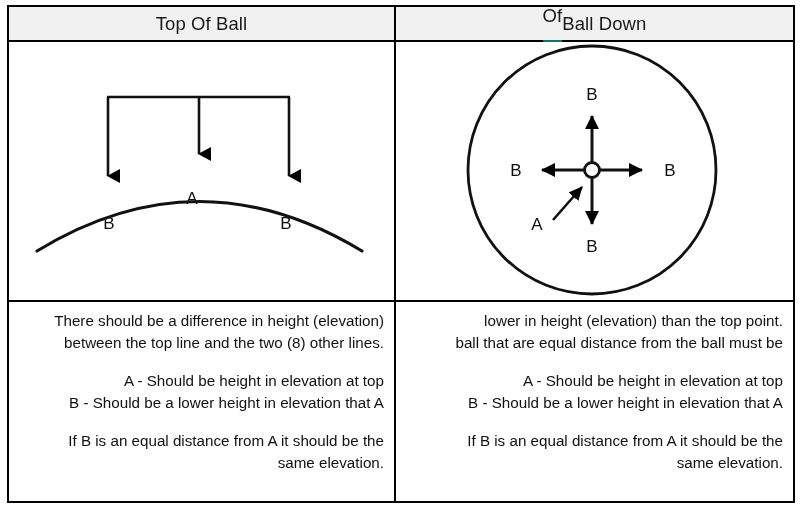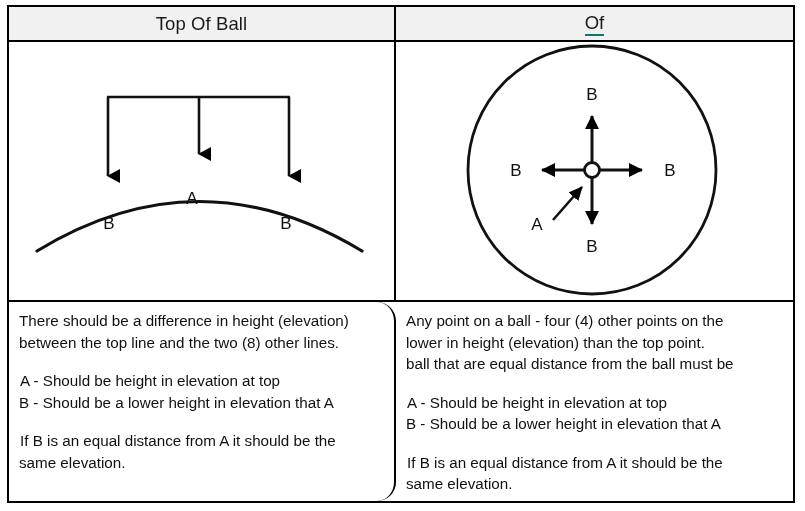--- a/index.html
+++ b/index.html
@@ -8,20 +8,21 @@
     padding: 0;
     background: #ffffff;
     font-family: "Liberation Sans", sans-serif;
   }
   #page {
     position: relative;
     width: 805px;
     height: 511px;
     background: #ffffff;
     overflow: hidden;
+    text-align: right;
   }
   .table {
     position: absolute;
     left: 7px;
     top: 5px;
     width: 788px;
     height: 498px;
     box-sizing: border-box;
     border: 2px solid #000000;
     display: flex;
@@ -41,21 +42,21 @@
     justify-content: center;
     font-size: 18.5px;
     color: #1a1a1a;
     letter-spacing: .1px;
     box-sizing: border-box;
   }
   .hdr-cell.left  { width: 387px; border-right: 2px solid #000000; }
   .hdr-cell.right { flex: 1; }
   .underline-blue {
     border-bottom: 2px solid #0f766e;
-    padding-bottom: 0px;
+    padding-bottom: 13px;
   }
 
   .diagram-row {
     display: flex;
     height: 258px;
     border-bottom: 2px solid #000000;
     flex: 0 0 auto;
   }
   .diagram-cell {
     position: relative;
@@ -68,21 +69,20 @@
   .text-row {
     display: flex;
     flex: 1 1 auto;
   }
   .text-cell {
     box-sizing: border-box;
     padding: 8px 10px 4px 10px;
     font-size: 15.2px;
     line-height: 1.42;
     color: #111111;
-    border-radius: 19px;
   }
   .text-cell.left  { width: 387px; border-right: 2px solid #000000; }
   .text-cell.right { flex: 1; }
   .para { margin: 0 0 0 1px; }
   .para.gap { margin-top: 17px; }
   .tight { margin: 0; }
 
   svg { display: block; }
   .lbl {
     font-family: "Liberation Sans", sans-serif;
@@ -95,20 +95,21 @@
 
 <div id="page">
   <div class="table">
 
     <div class="hdr-row">
       <div class="hdr-cell left">
         <span>Top Of Ball</span>
       </div>
       <div class="hdr-cell right">
           <span class="underline-blue">Of</span>
+          <span> Ball Down</span>
       </div>
     </div>
 
     <div class="diagram-row">
 
       <div class="diagram-cell left">
         <svg width="385" height="256" viewBox="0 0 385 256">
           <defs>
             <marker id="arrowDown" markerWidth="14" markerHeight="14" refX="7" refY="12" orient="auto" markerUnits="userSpaceOnUse">
               <path d="M0,0 L14,0 L7,13 Z" fill="#000000"></path>
@@ -170,21 +171,20 @@
       <div class="text-cell left">
         <p class="para tight">There should be a difference in height (elevation)</p>
         <p class="para tight">between the top line and the two (8) other lines.</p>
         <p class="para gap">A - Should be height in elevation at top</p>
         <p class="para tight">B - Should be a lower height in elevation that A</p>
         <p class="para gap">If B is an equal distance from A it should be the</p>
         <p class="para tight">same elevation.</p>
       </div>
 
       <div class="text-cell right">
-        <p class="para tight">Any point on a ball - four (4) other points on the</p>
         <p class="para tight">lower in height (elevation) than the top point.</p>
         <p class="para tight">ball that are equal distance from the ball must be</p>
         <p class="para gap">A - Should be height in elevation at top</p>
         <p class="para tight">B - Should be a lower height in elevation that A</p>
         <p class="para gap">If B is an equal distance from A it should be the</p>
         <p class="para tight">same elevation.</p>
       </div>
     </div>
 
   </div>

